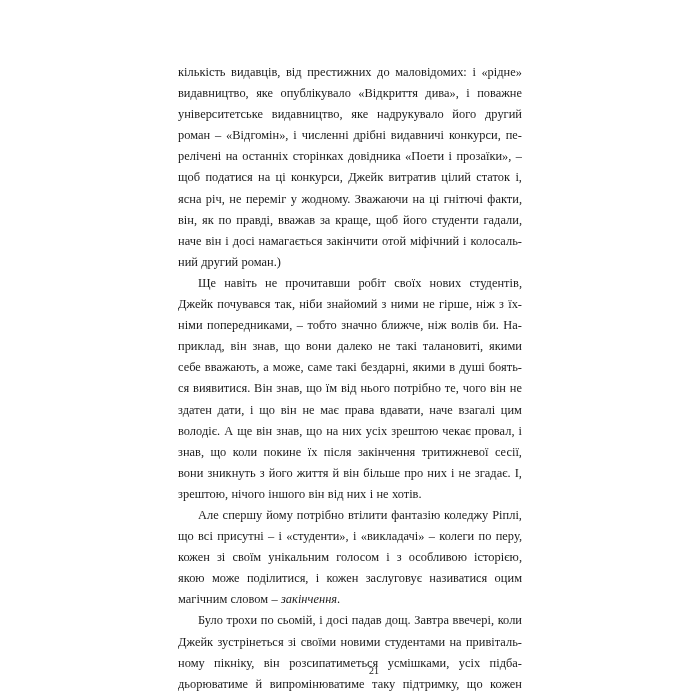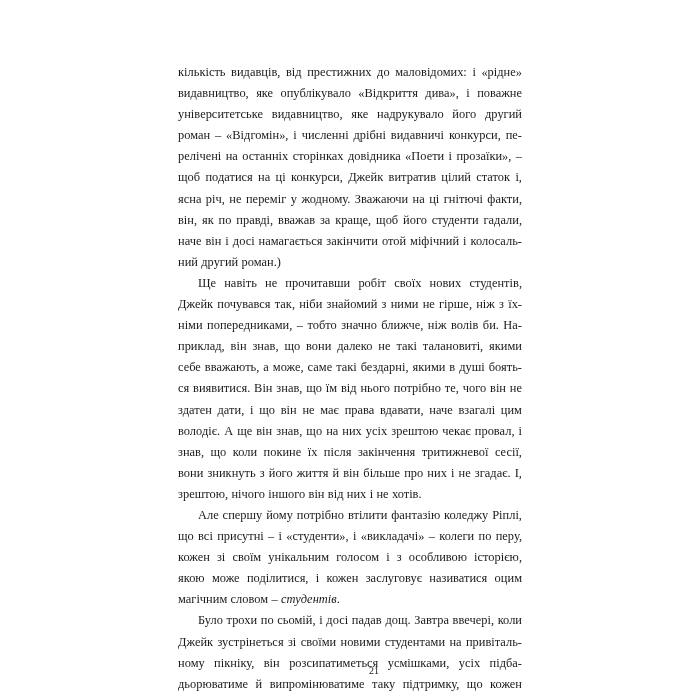--- a/index.html
+++ b/index.html
@@ -55,19 +55,19 @@
   }
 </style>
 </head>
 <body>
 
 <div class="page">
 
   <div class="text-column">
       <p class="para no-indent">кількість видавців, від престижних до маловідомих: і «рідне» видавництво, яке опублікувало «Відкриття дива», і поважне університетське видавництво, яке надрукувало його другий роман – «Відгомін», і численні дрібні видавничі конкурси, пе­реліче­ні на останніх сторінках довідника «Поети і прозаїки», – щоб податися на ці конкурси, Джейк витратив цілий статок і, ясна річ, не переміг у жодному. Зважаючи на ці гнітючі факти, він, як по правді, вважав за краще, щоб його студенти гадали, наче він і досі намагається закінчити отой міфічний і колосаль­ний другий роман.)</p>
       <p class="para">Ще навіть не прочитавши робіт своїх нових студентів, Джейк почувався так, ніби знайомий з ними не гірше, ніж з їх­німи попередниками, – тобто значно ближче, ніж волів би. На­приклад, він знав, що вони далеко не такі талановиті, якими себе вважають, а може, саме такі бездарні, якими в душі боять­ся виявитися. Він знав, що їм від нього потрібно те, чого він не здатен дати, і що він не має права вдавати, наче взагалі цим володіє. А ще він знав, що на них усіх зрештою чекає провал, і знав, що коли покине їх після закінчення тритижневої сесії, вони зникнуть з його життя й він більше про них і не згадає. І, зрештою, нічого іншого він від них і не хотів.</p>
-      <p class="para">Але спершу йому потрібно втілити фантазію коледжу Ріп­лі, що всі присутні – і «студенти», і «викладачі» – колеги по перу, кожен зі своїм унікальним голосом і з особливою історією, якою може поділитися, і кожен заслуговує називатися оцим магічним словом – <span class="italic">студентів</span>.</p>
+      <p class="para">Але спершу йому потрібно втілити фантазію коледжу Ріп­лі, що всі присутні – і «студенти», і «викладачі» – колеги по перу, кожен зі своїм унікальним голосом і з особливою історією, якою може поділитися, і кожен заслуговує називатися оцим магічним словом – <span class="italic">закінчення</span>.</p>
       <p class="para">Було трохи по сьомій, і досі падав дощ. Завтра ввечері, коли Джейк зустрінеться зі своїми новими студентами на привіталь­ному пікніку, він розсипатиметься усмішками, усіх підба­дьорюватиме й випромінюватиме таку підтримку, що кожен новий член магістерської програми симпозіуму Ріплі зможе</p>
     </div>
 
   <div class="folio">21</div>
 
 </div>
 
 </body></html>

